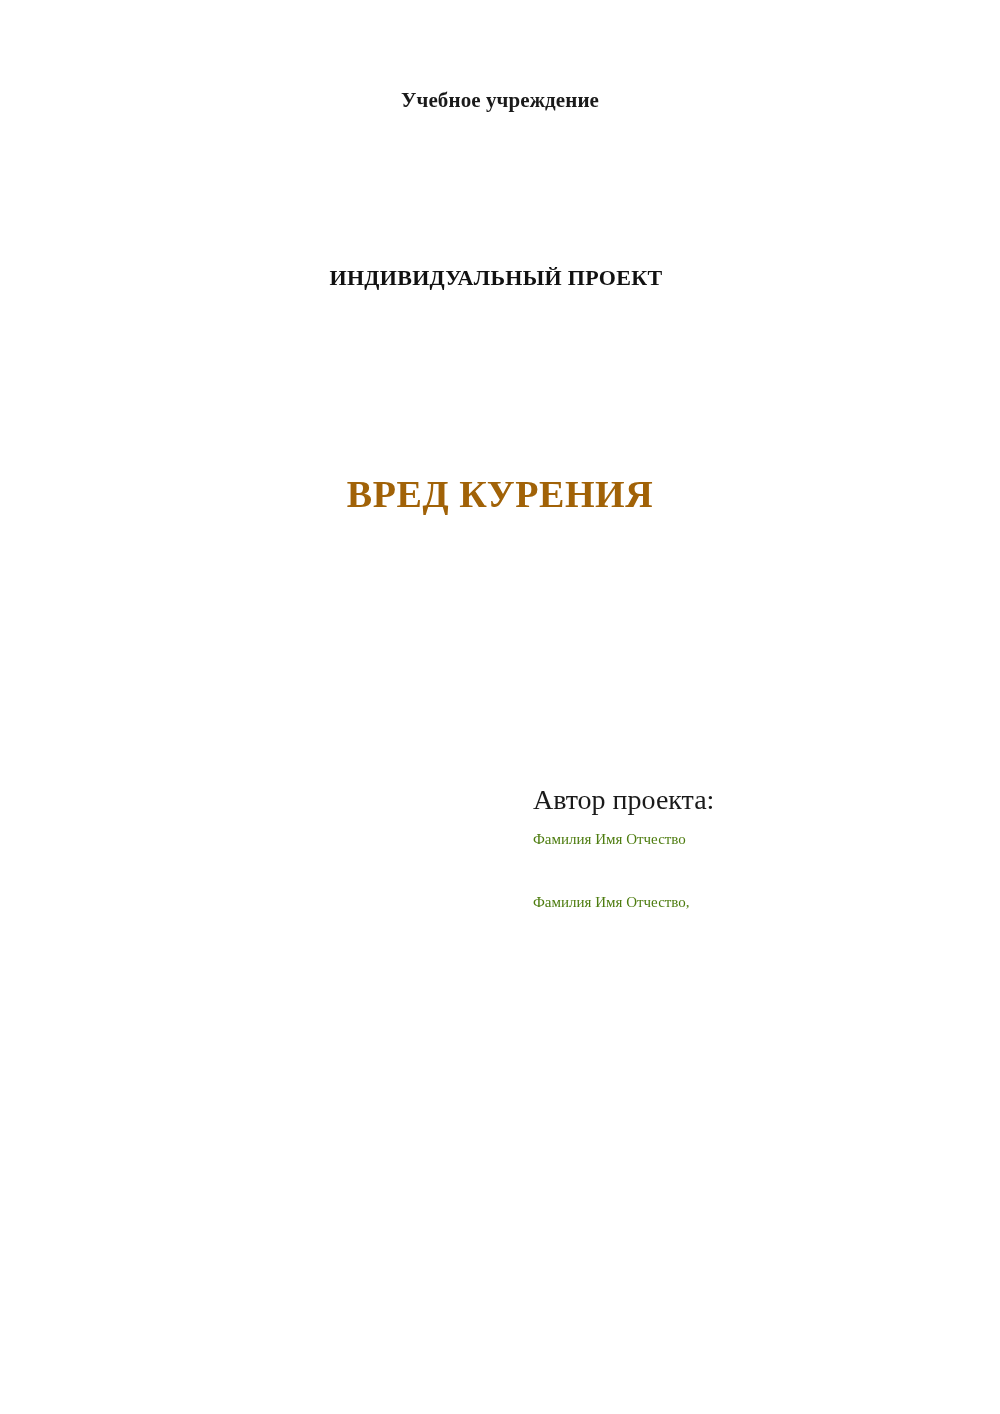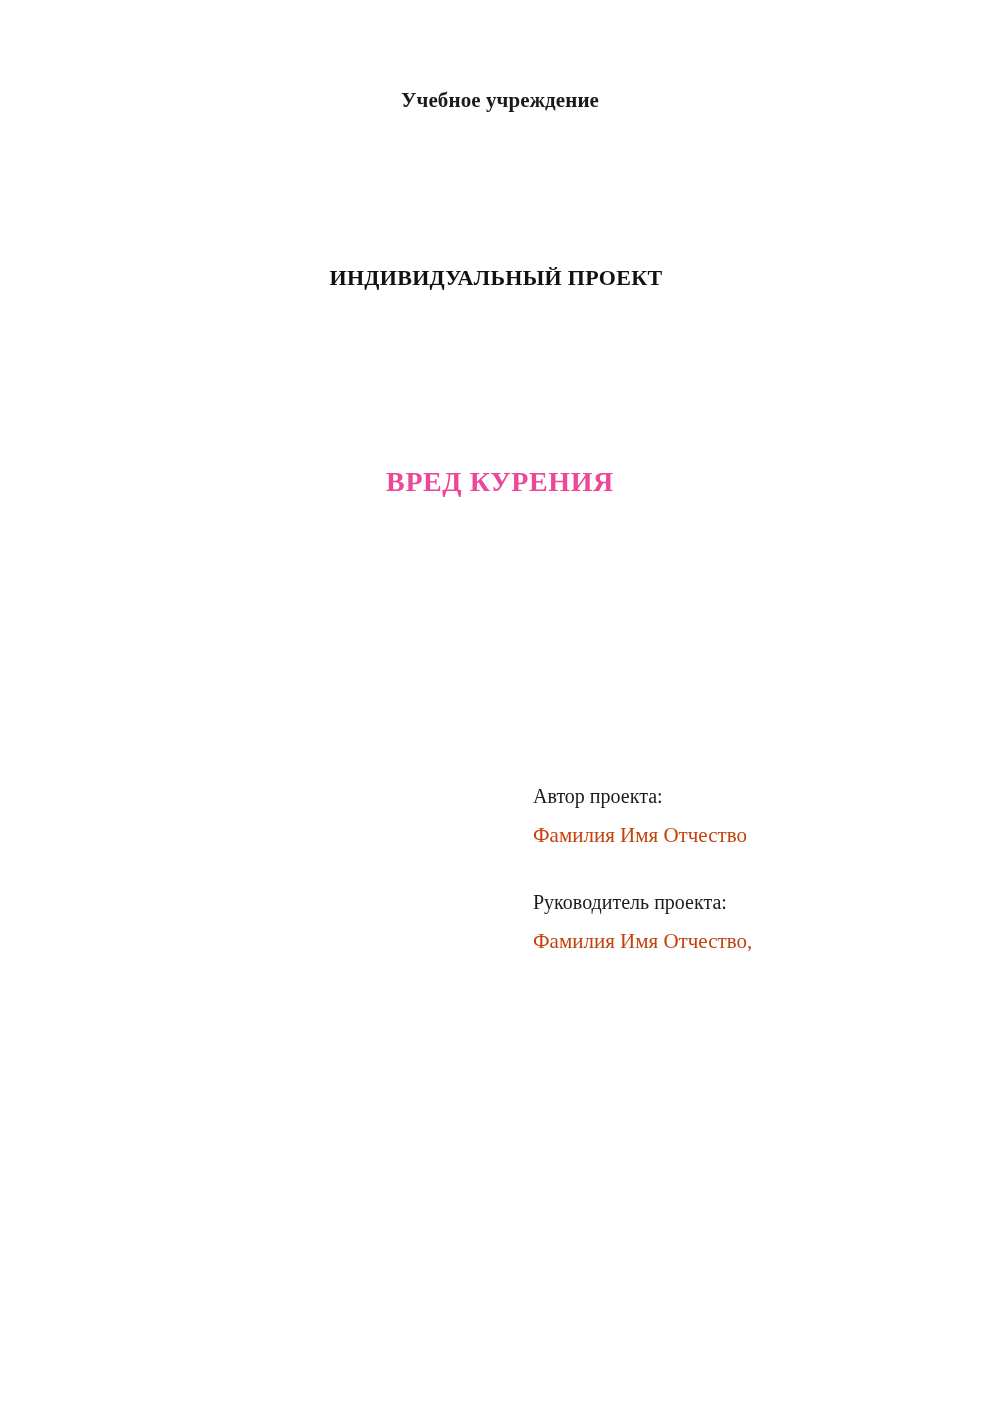--- a/index.html
+++ b/index.html
@@ -50,45 +50,45 @@
     color: #111111;
   }
 
   
   .doc-title {
     position: absolute;
     top: 447px;
     left: 0;
     width: 1000px;
     text-align: center;
-    font-size: 28px;
+    font-size: 38px;
     font-weight: 700;
     letter-spacing: 0.6px;
-    color: #ec4899;
+    color: #a16207;
   }
 
   
   .author-block {
     position: absolute;
     top: 786px;
     left: 533px;
     width: 420px;
     text-align: left;
   }
   .block-label {
-    font-size: 20px;
+    font-size: 28px;
     font-weight: 400;
     color: #1a1a1a;
     line-height: 1.0;
     margin-bottom: 15px;
   }
   .block-value {
-    font-size: 21px;
+    font-size: 15px;
     font-weight: 400;
-    color: #c2410c;
+    color: #4d7c0f;
     line-height: 1.35;
   }
 
   .supervisor-block {
     position: absolute;
     top: 892px;
     left: 533px;
     width: 430px;
     text-align: left;
   }
@@ -117,18 +117,17 @@
   <div class="project-type">ИНДИВИДУАЛЬНЫЙ ПРОЕКТ</div>
 
   <h1 class="doc-title">ВРЕД КУРЕНИЯ</h1>
 
   <div class="author-block">
     <div class="block-label">Автор проекта:</div>
     <div class="block-value">Фамилия Имя Отчество</div>
   </div>
 
   <div class="supervisor-block">
-    <div class="block-label">Руководитель проекта:</div>
     <div class="block-value">Фамилия Имя Отчество,</div>
   </div>
 
 
 </div>
 
 </body></html>

